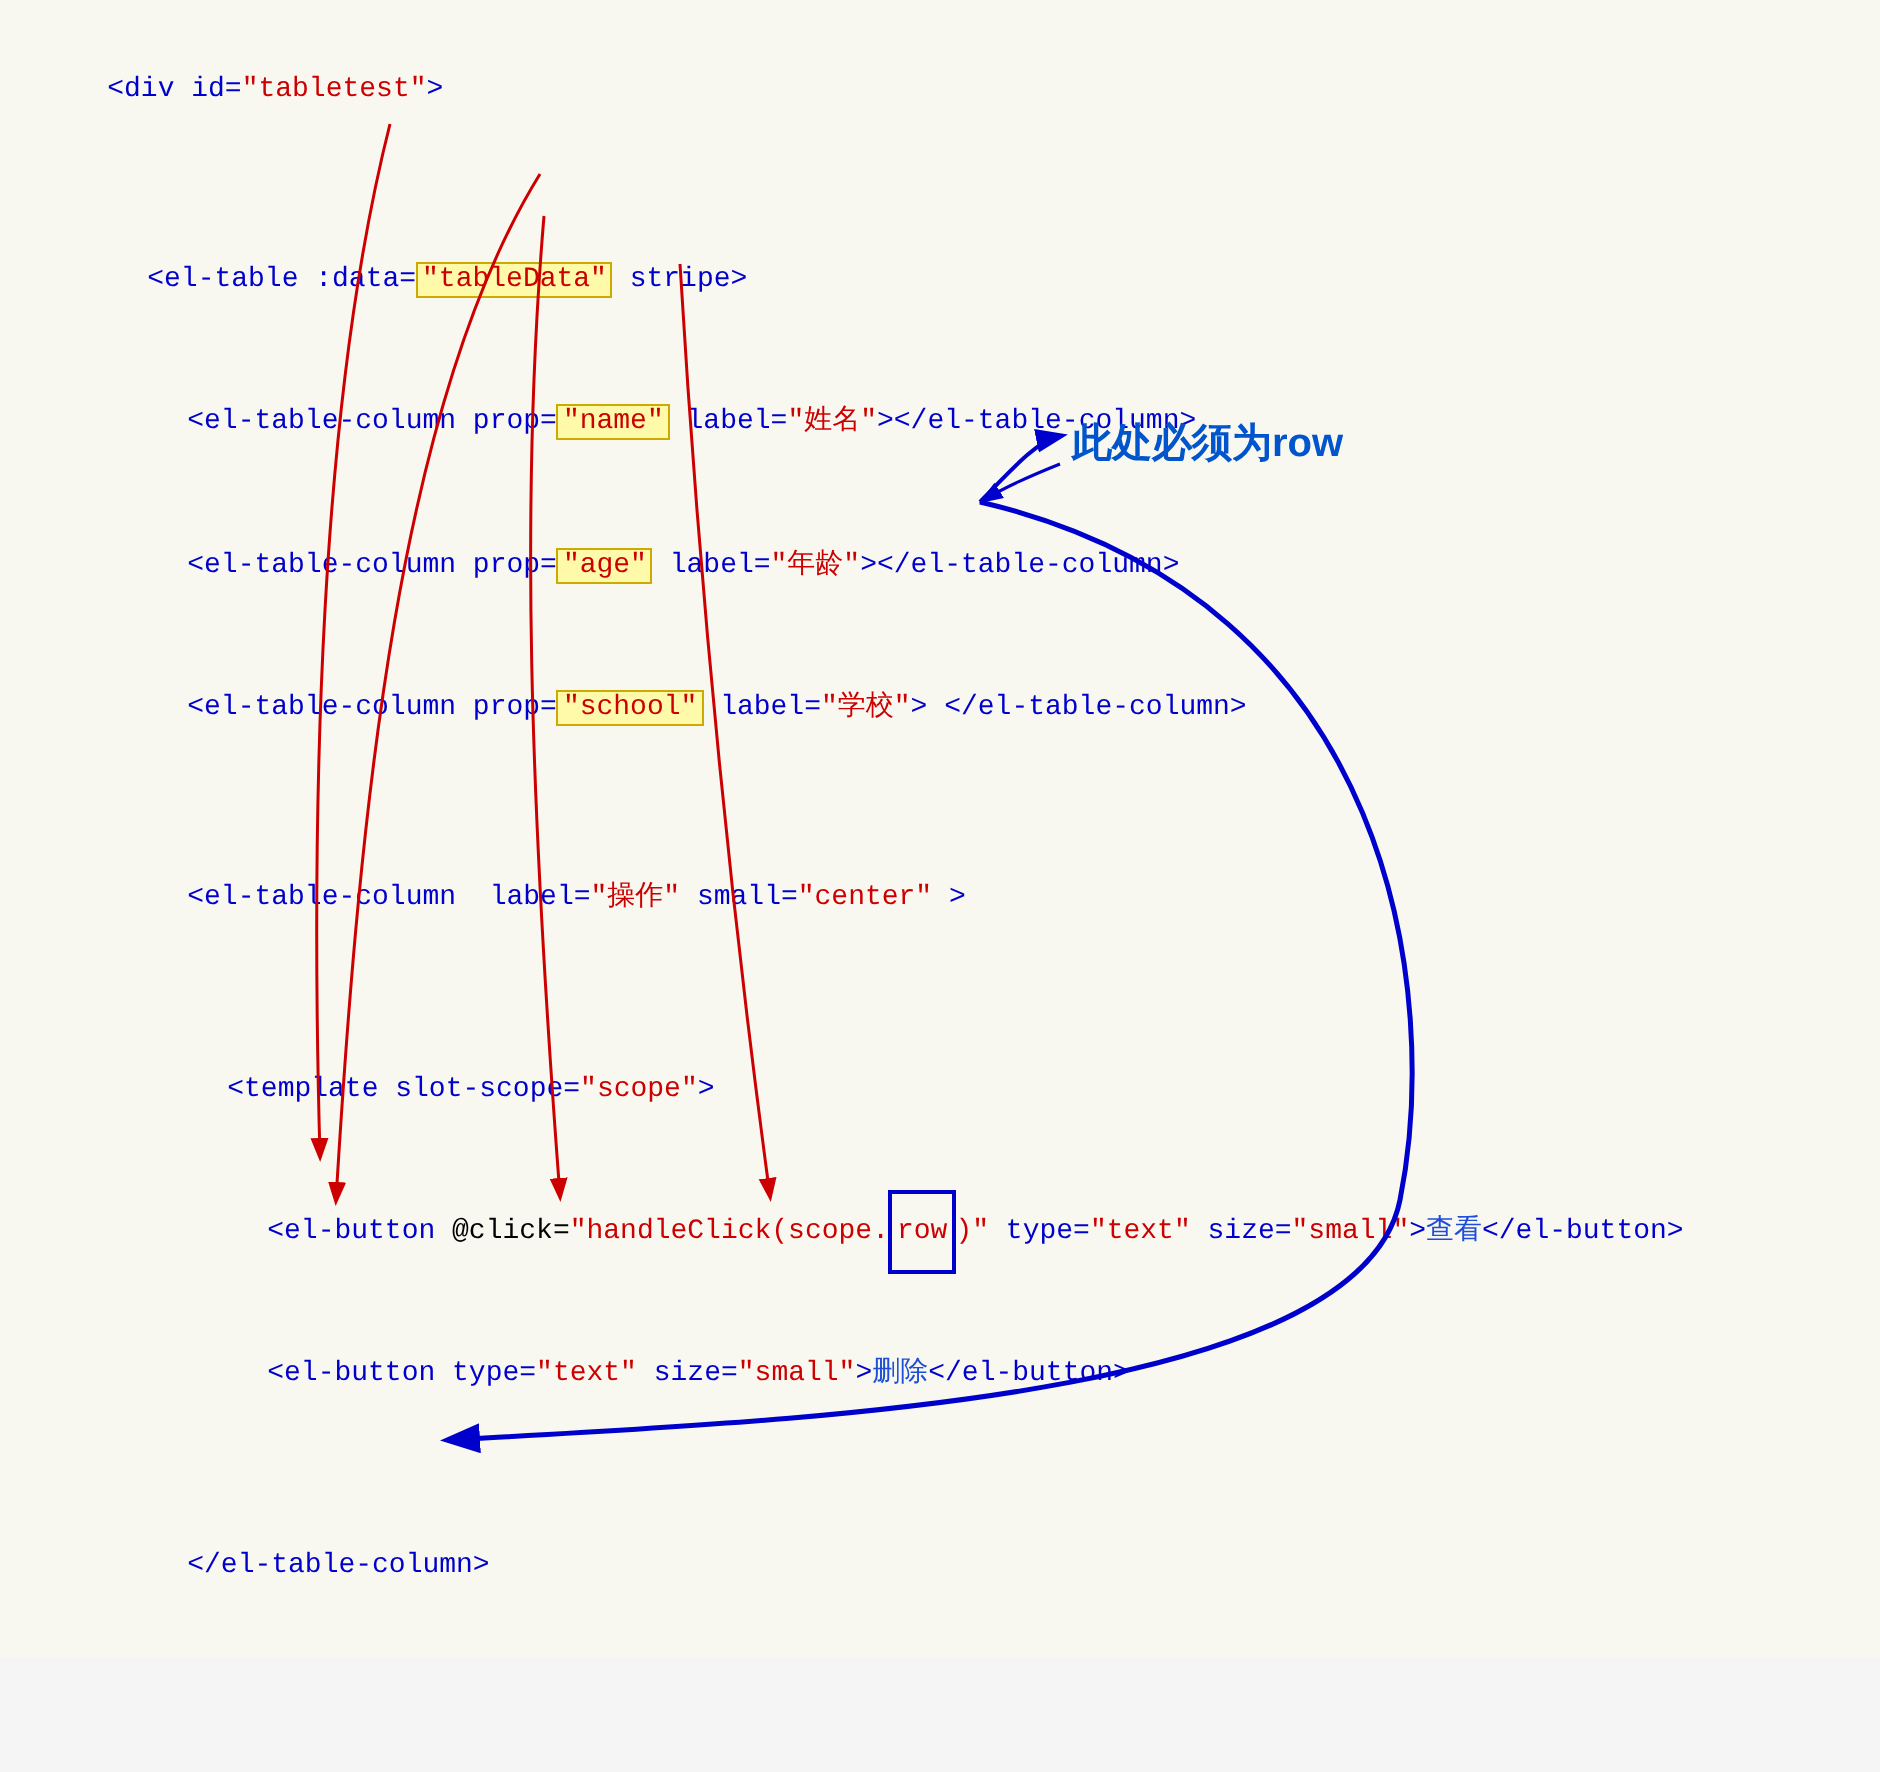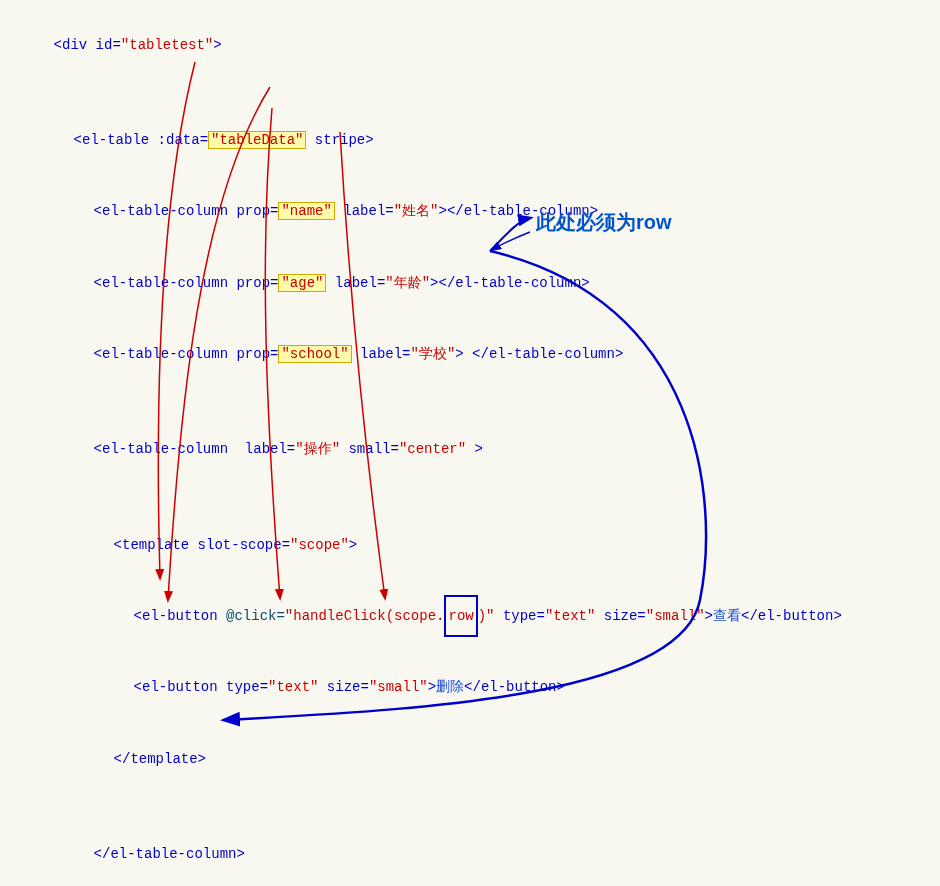--- a/index.html
+++ b/index.html
@@ -19,21 +19,21 @@
       position: relative;
     }
     .line {
       white-space: pre;
       display: block;
       color: #333;
     }
     
     .tag { color: #0000cc; text-align: right; }
     .val { color: #cc0000; }
-    .red { color: #0c4a6e; }
+    .red { color: #000000; }
     .dark { color: #1d4ed8; }
     
     .highlight-yellow {
       background: #fffaaa;
       border: 1px solid #ccaa00;
       padding: 0 2px;
     }
     .highlight-blue-border {
       border: 2px solid #0000cc;
       padding: 11px 2px;
@@ -100,23 +100,20 @@
   </div>
 
   <div class="line indent4">
     <span class="tag">&lt;el-button </span><span class="red">@click=</span><span class="val">"handleClick(scope.</span><span class="highlight-blue-border"><span class="val">row</span></span><span class="val">)"</span><span class="tag"> type=</span><span class="val">"text"</span><span class="tag"> size=</span><span class="val">"small"</span><span class="tag">&gt;</span><span class="dark">查看</span><span class="tag">&lt;/el-button&gt;</span>
   </div>
 
   <div class="line indent4">
     <span class="tag">&lt;el-button</span><span class="tag"> type=</span><span class="val">"text"</span><span class="tag"> size=</span><span class="val">"small"</span><span class="tag">&gt;</span><span class="dark">删除</span><span class="tag">&lt;/el-button&gt;</span>
   </div>
 
-  <div class="line indent3">
-    <span class="tag">&lt;/template&gt;</span>
-  </div>
 
   <div class="line">&nbsp;</div>
 
   <div class="line indent2">
     <span class="tag">&lt;/el-table-column&gt;</span>
   </div>
 
   <div class="annotation" style="top: 205px; left: 536px; text-align: center;">
     此处必须为row
   </div>

